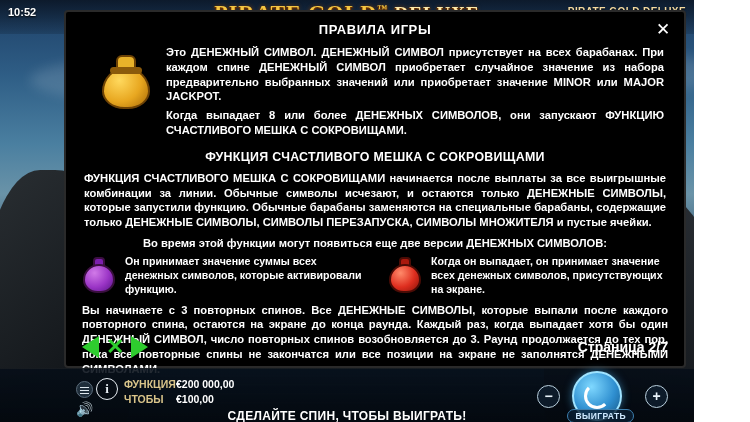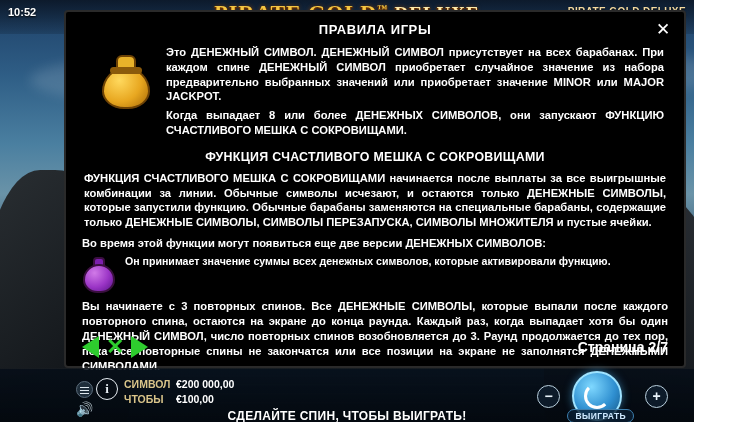--- a/index.html
+++ b/index.html
@@ -181,21 +181,21 @@
     font-size: 12.4px; font-weight: bold;
     margin: 12px 0 7px 0;
     letter-spacing: .3px;
   }
   .para {
     font-size: 11.2px; line-height: 1.33; font-weight: bold;
     text-align: justify;
     padding: 0 2px;
   }
   .center-line {
-    text-align: left; font-size: 11.2px; font-weight: bold;
+    text-align: center; font-size: 11.2px; font-weight: bold;
     margin: 7px 0 6px 0;
   }
   .two-col {
     display: flex; gap: 26px; margin: 0 0 6px 0;
   }
   .col {
     flex: 1 1 50%;
     display: flex; gap: 9px; align-items: flex-start;
   }
   .gem {
@@ -369,20 +369,27 @@
     <div class="center-line">Во время этой функции могут появиться еще две версии ДЕНЕЖНЫХ СИМВОЛОВ:</div>
 
     <div class="two-col">
       <div class="col">
         <div class="gem purple">
           <div class="g-neck"></div>
             <div class="g-body"></div>
         </div>
         <div class="col-text">Он принимает значение суммы всех денежных символов, которые активировали функцию.</div>
       </div>
+      <div class="col">
+        <div class="gem red">
+          <div class="g-neck"></div>
+            <div class="g-body"></div>
+        </div>
+        <div class="col-text">Когда он выпадает, он принимает значение всех денежных символов, присутствующих на экране.</div>
+      </div>
     </div>
 
     <div class="footer-para">Вы начинаете с 3 повторных спинов. Все ДЕНЕЖНЫЕ СИМВОЛЫ, которые выпали после каждого повторного спина, остаются на экране до конца раунда. Каждый раз, когда выпадает хотя бы один ДЕНЕЖНЫЙ СИМВОЛ, число повторных спинов возобновляется до 3. Раунд продолжается до тех пор, пока все повторные спины не закончатся или все позиции на экране не заполнятся ДЕНЕЖНЫМИ СИМВОЛАМИ.</div>
 
     <div class="nav-row">
       <div class="arrows">
         <div class="arrow-l"></div>
         <div class="x-close">✕</div>
         <div class="arrow-r"></div>
       </div>
@@ -394,21 +401,21 @@
     <div class="ic-menu">
         <span></span>
         <span></span>
         <span></span>
       </div>
     <div class="ic-info">i</div>
     <div class="ic-sound">🔊</div>
 
     <div class="meters">
       <div>
-        <span class="lbl">СИМВОЛ</span><span class="val">€200 000,00</span>
+        <span class="lbl">ФУНКЦИЯ</span><span class="val">€200 000,00</span>
       </div>
       <div>
         <span class="lbl">ЧТОБЫ</span><span class="val">€100,00</span>
       </div>
     </div>
 
     <div class="spin-cta">СДЕЛАЙТЕ СПИН, ЧТОБЫ ВЫИГРАТЬ!</div>
 
     <div class="minus-btn">−</div>
     <div class="spin-btn">

